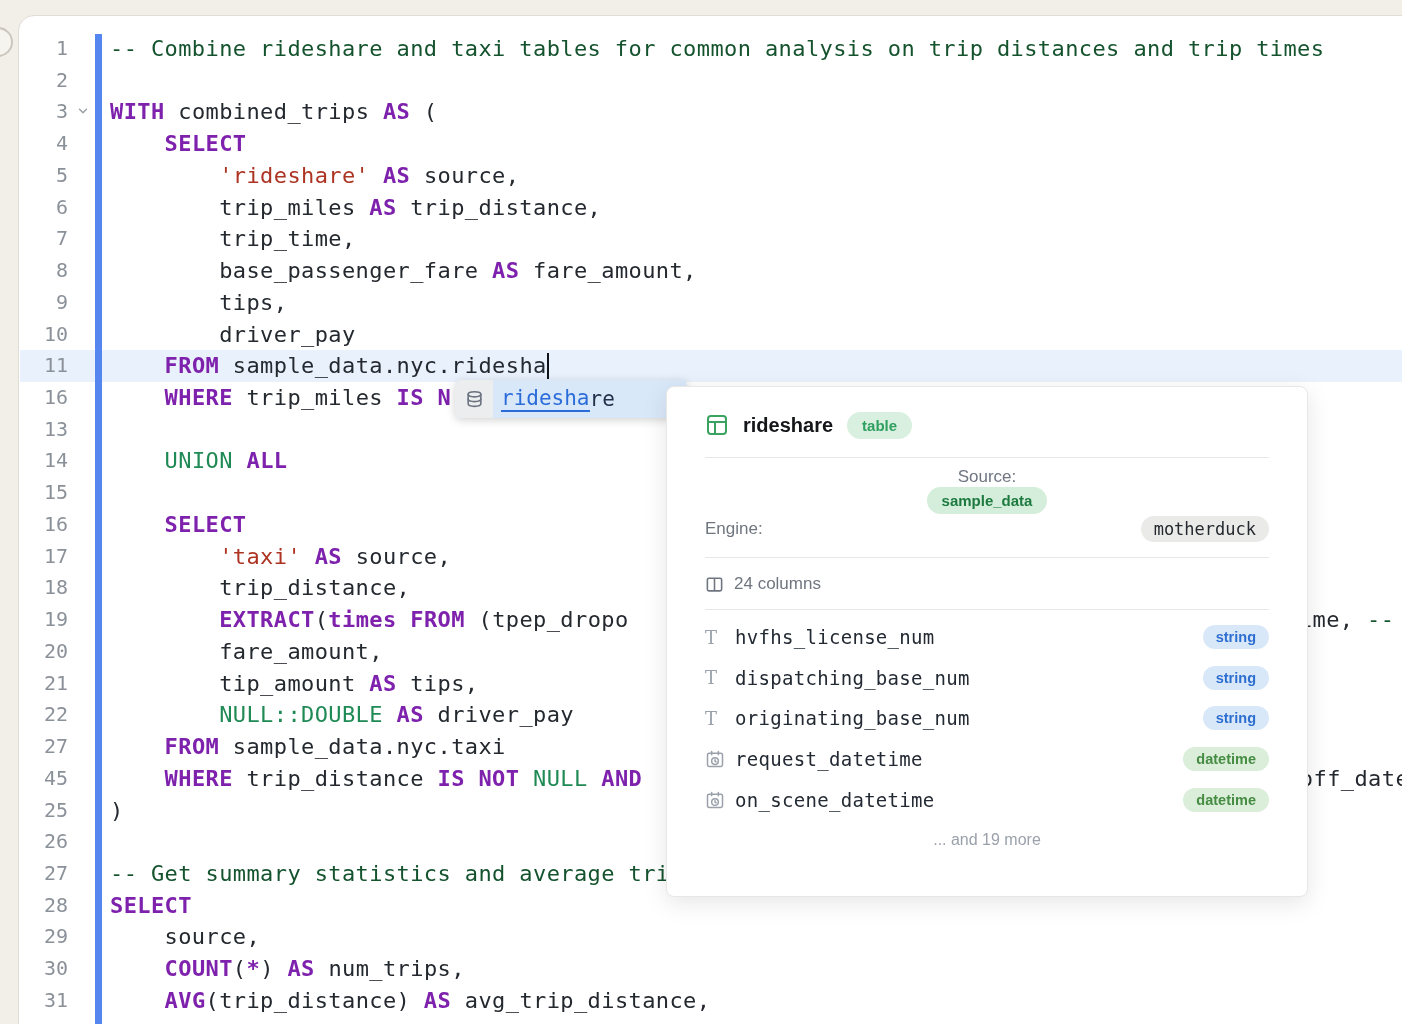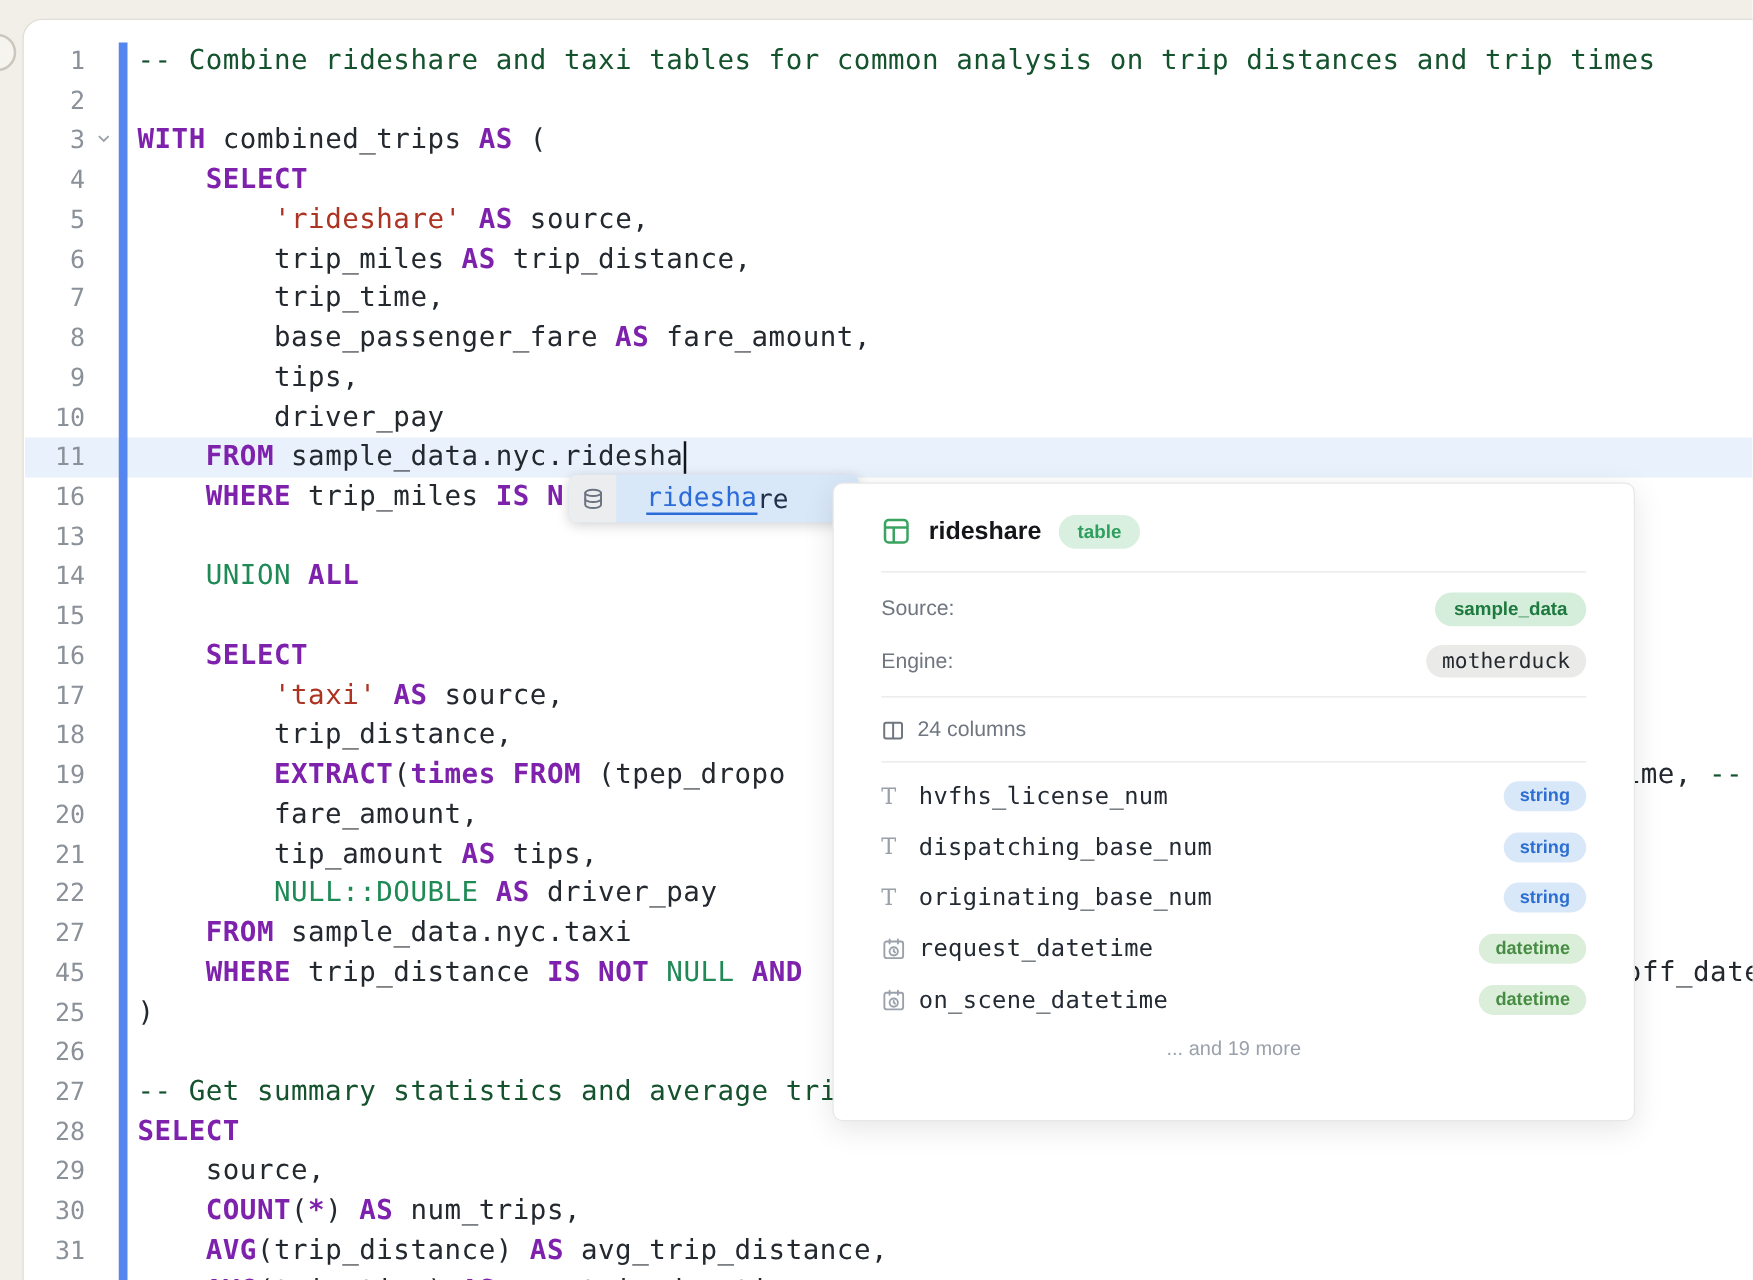--- a/index.html
+++ b/index.html
@@ -27,21 +27,21 @@
   .c-grn { color:#1f8a55; font-weight:normal;text-align:center; }
   .c-str { color:#ad3423; }
   .c-com { color:#14532d; }
   .cursor { position:absolute; width:2px; height:26px; background:#111418; z-index:4; }
 
   
   .autocomplete { position:absolute; left:455px; top:380px; width:232px; height:38px;
     display:flex; border-radius:6px; overflow:hidden; z-index:5;
     box-shadow:0 2px 10px rgba(0,0,0,.18); background:#d9e8f9; }
   .ac-icon-cell { width:38px; background:#ebedee; display:flex; align-items:center; justify-content:center; }
-  .ac-item { display:flex; align-items:center; padding-left:24px;
+  .ac-item { display:flex; align-items:center; padding-left:8px;
     font:21px "DejaVu Sans Mono", monospace; }
   .ac-match { color:#2b6cd9; border-bottom:2px solid #2b6cd9; }
   .ac-rest { color:#22314a; }
 
   
   .card { position:absolute; left:666px; top:386px; width:642px; height:511px;
     background:#fff; border:1px solid #e7e7e5; border-radius:8px; z-index:6;
     box-shadow:0 6px 24px rgba(0,0,0,.10); }
   .card hr { position:absolute; left:38px; right:38px; border:none; border-top:1px solid #e5e7ea; }
   .hr1{top:70px;} .hr2{top:170px;} .hr3{top:222px;}
@@ -49,21 +49,21 @@
     display:flex; align-items:center; gap:14px; }
   .card-title { font-size:20px; font-weight:bold; color:#141619; }
   .pill { display:inline-block; border-radius:14px; font-weight:bold;
     font-size:15px; padding:5px 15px; }
   .pill-table { background:#d9f0e0; color:#2f9e5f; }
   .pill-green { background:#d5eedb; color:#1d7a3e; }
   .pill-gray  { background:#eaeae8; color:#24292f; font-weight:normal;
     font-family:"DejaVu Sans Mono", monospace; font-size:17px; padding:3px 13px; }
   .kv-row { position:absolute; left:38px; right:38px; height:40px;
     display:flex; align-items:center; justify-content:space-between; }
-  .kv-source{top:80px;} .kv-engine{top:122px;}
+  .kv-source{top:80px;flex-direction:column;} .kv-engine{top:122px;}
   .kv-label { font-size:17px; color:#6f7680; }
   .cols-row { position:absolute; top:176px; left:38px; right:38px; height:42px;
     display:flex; align-items:center; gap:10px; font-size:17px; color:#6f7680; }
   .col-row { position:absolute; left:38px; right:38px; height:40.6px;
     display:flex; align-items:center; }
   .col-ico { width:26px; display:flex; align-items:center; color:#9aa1ab; }
   .t-glyph { font-family:"DejaVu Serif", serif; font-size:18px; color:#9aa1ab; }
   .col-name { font-family:"DejaVu Sans Mono", monospace; font-size:19px;
     letter-spacing:0.3px; color:#232a33; margin-left:4px; }
   .type-pill { margin-left:auto; border-radius:13px; font-weight:bold; font-size:14.5px; padding:4px 13px; }

